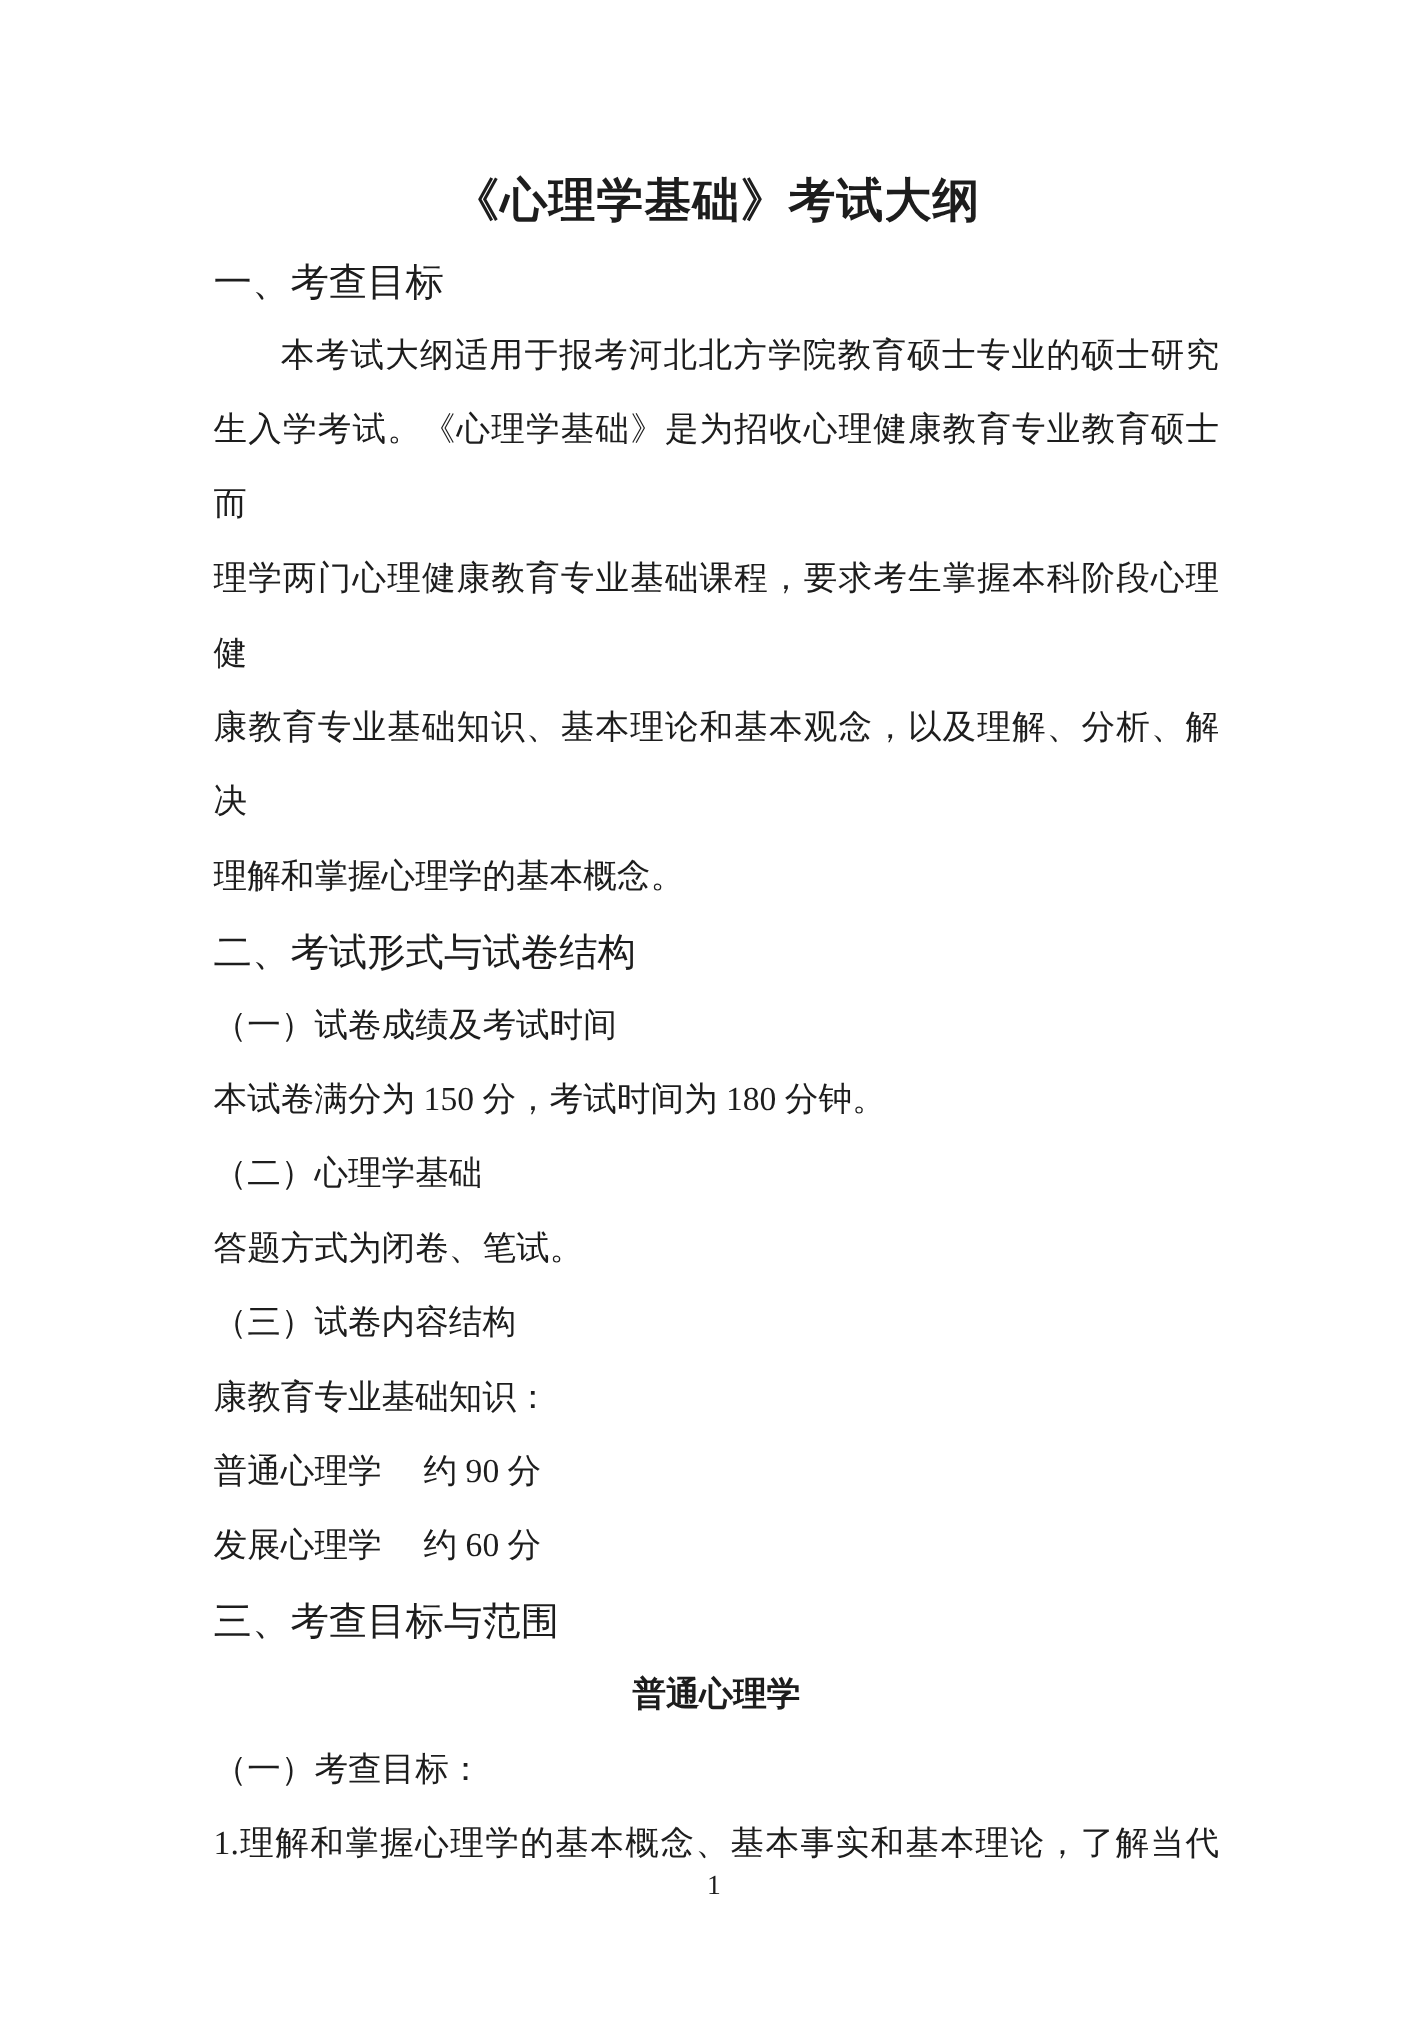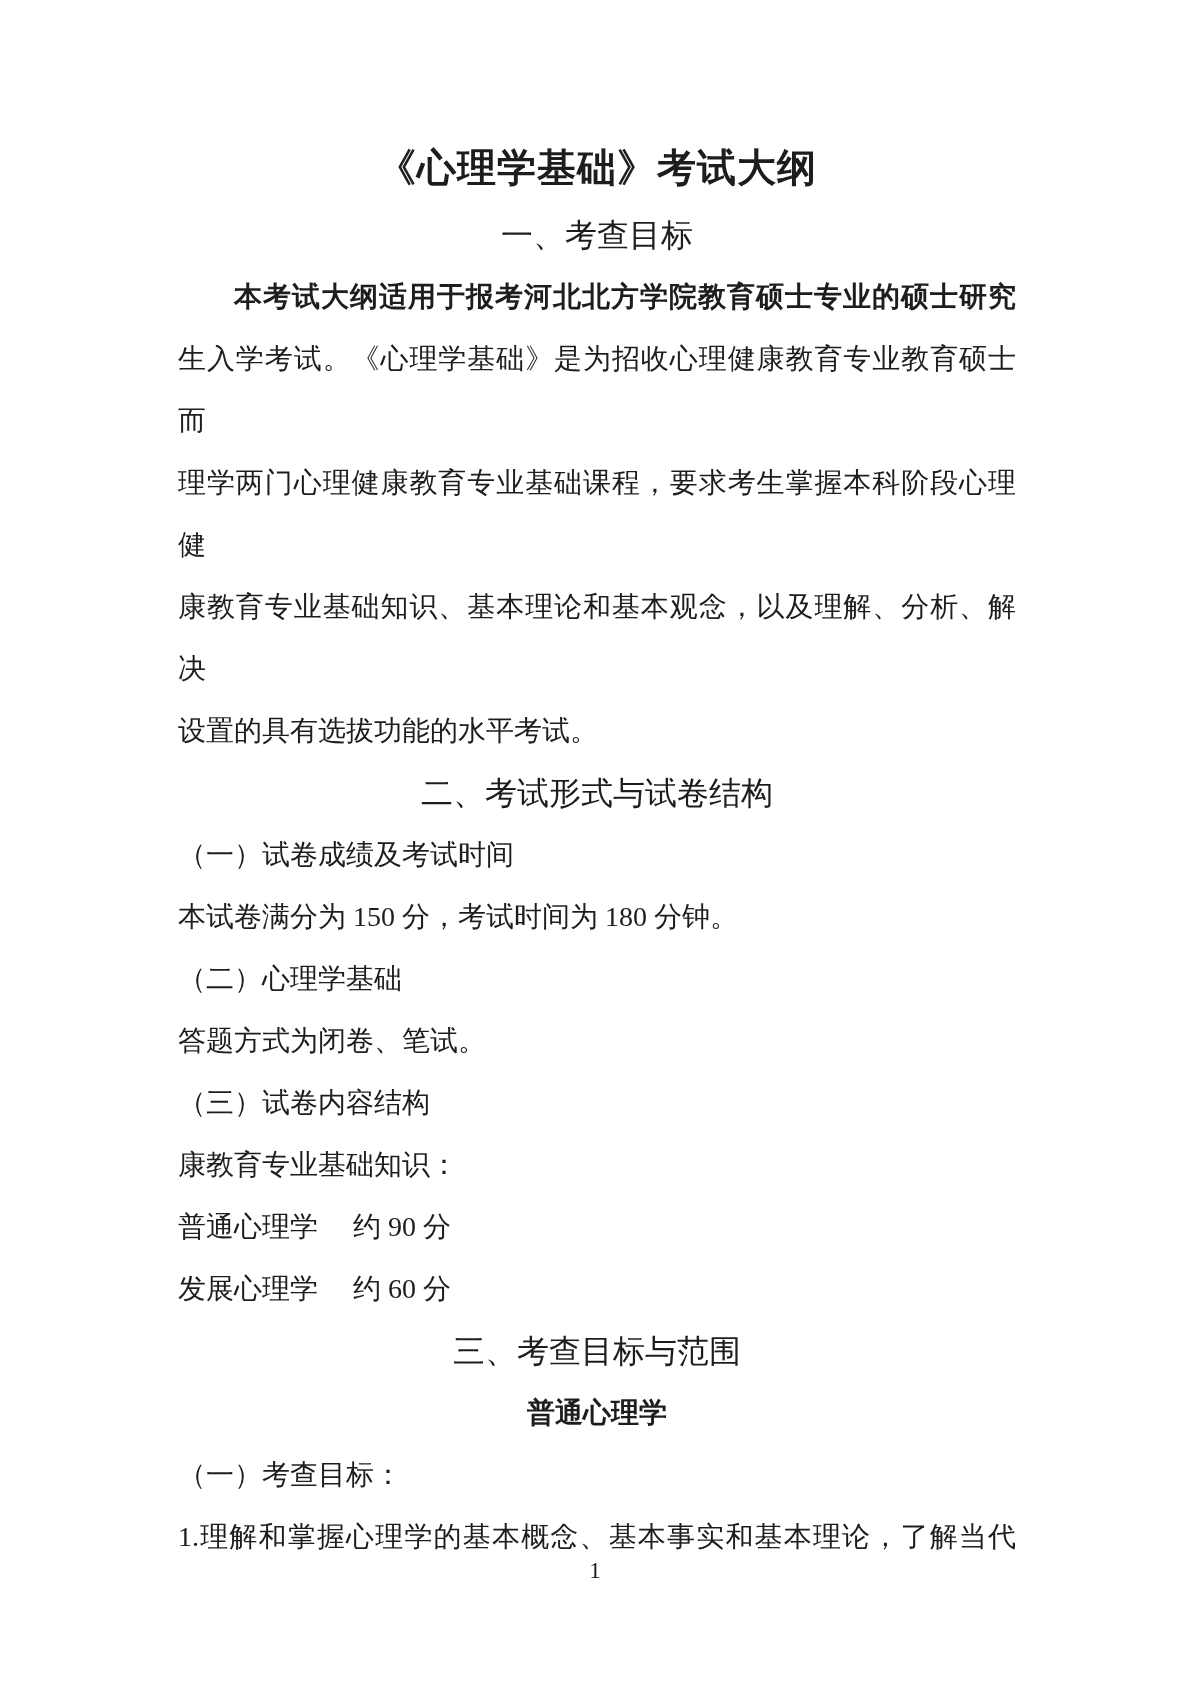--- a/index.html
+++ b/index.html
@@ -25,41 +25,39 @@
   .title {
     font-size: 39px;
     font-weight: bold;
     text-align: center;
     line-height: 72px;
     letter-spacing: 1px;
   }
   .h2 {
     font-size: 32px;
     font-weight: normal;
-    text-align: center;
     line-height: 62px;
   }
   .h3 {
     font-size: 28px;
     font-weight: bold;
     text-align: center;
     line-height: 62px;
   }
   .line {
     font-size: 28px;
     line-height: 62px;
     white-space: pre-wrap;
   }
   .fill {
     text-align: justify;
     text-align-last: justify;
   }
   .indent {
     text-indent: 56px;
-    font-weight: bold;
   }
   .pagenum {
     position: absolute;
     left: 0;
     right: 0;
     top: 1558px;
     text-align: center;
     font-size: 23px;
     line-height: 26px;
     color: #1d1d1d;
@@ -70,21 +68,21 @@
 
 <div class="page">
   <div class="content">
     <div class="title">《心理学基础》考试大纲</div>
     <div id="blocks">
         <div class="h2">一、考查目标</div>
         <div class="line fill indent">本考试大纲适用于报考河北北方学院教育硕士专业的硕士研究</div>
         <div class="line fill">生入学考试。《心理学基础》是为招收心理健康教育专业教育硕士而</div>
         <div class="line fill">理学两门心理健康教育专业基础课程，要求考生掌握本科阶段心理健</div>
         <div class="line fill">康教育专业基础知识、基本理论和基本观念，以及理解、分析、解决</div>
-        <div class="line">设置的具有选拔功能的水平考试。</div>
+        <div class="line">理解和掌握心理学的基本概念。</div>
         <div class="h2">二、考试形式与试卷结构</div>
         <div class="line">（一）试卷成绩及考试时间</div>
         <div class="line">本试卷满分为 150 分，考试时间为 180 分钟。</div>
         <div class="line">（二）心理学基础</div>
         <div class="line">答题方式为闭卷、笔试。</div>
         <div class="line">（三）试卷内容结构</div>
         <div class="line">康教育专业基础知识：</div>
         <div class="line">普通心理学　 约 90 分</div>
         <div class="line">发展心理学　 约 60 分</div>
         <div class="h2">三、考查目标与范围</div>

